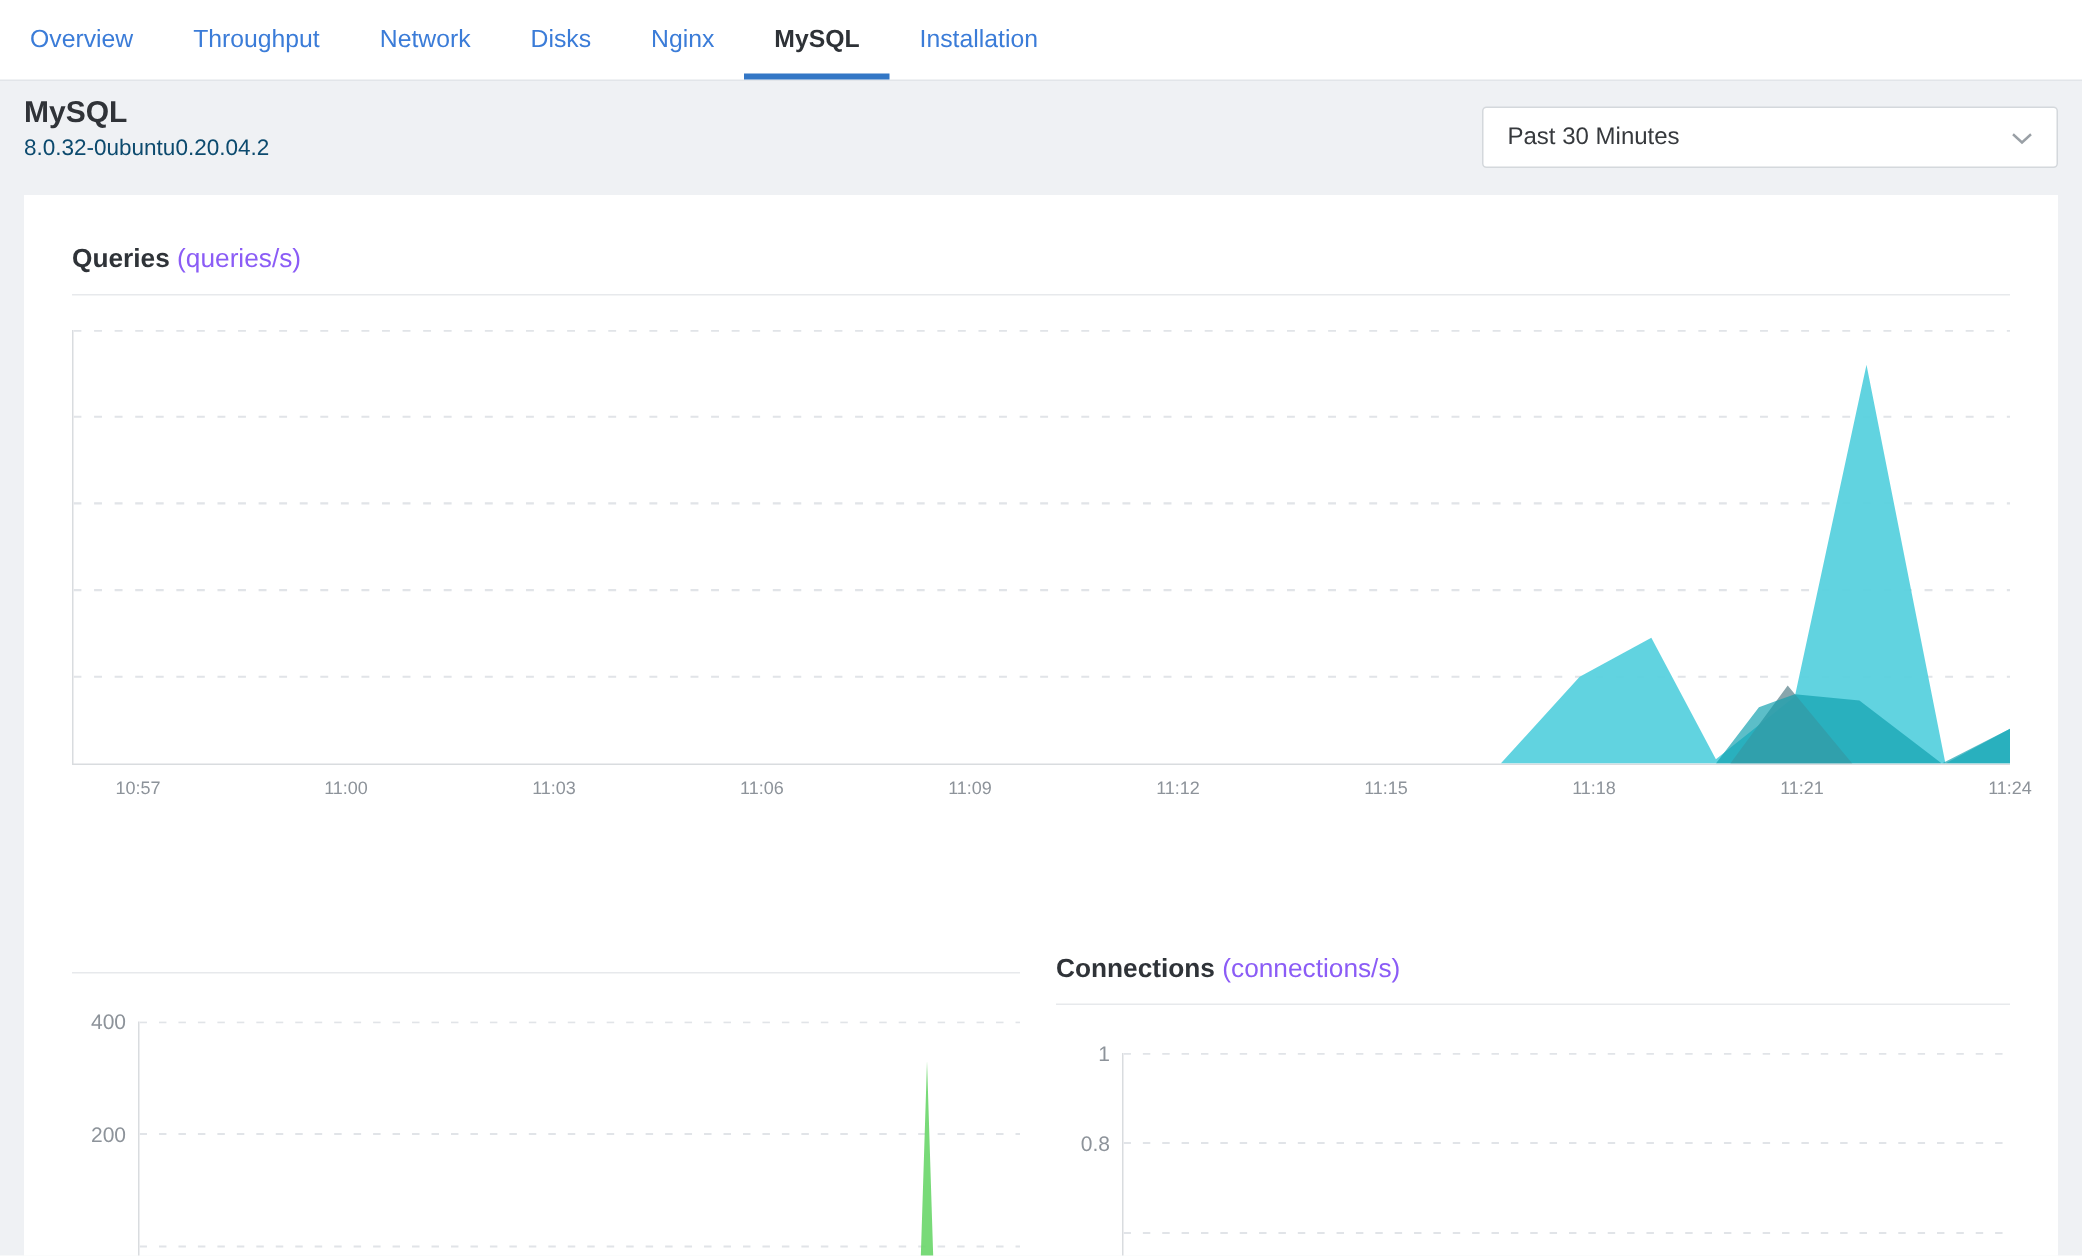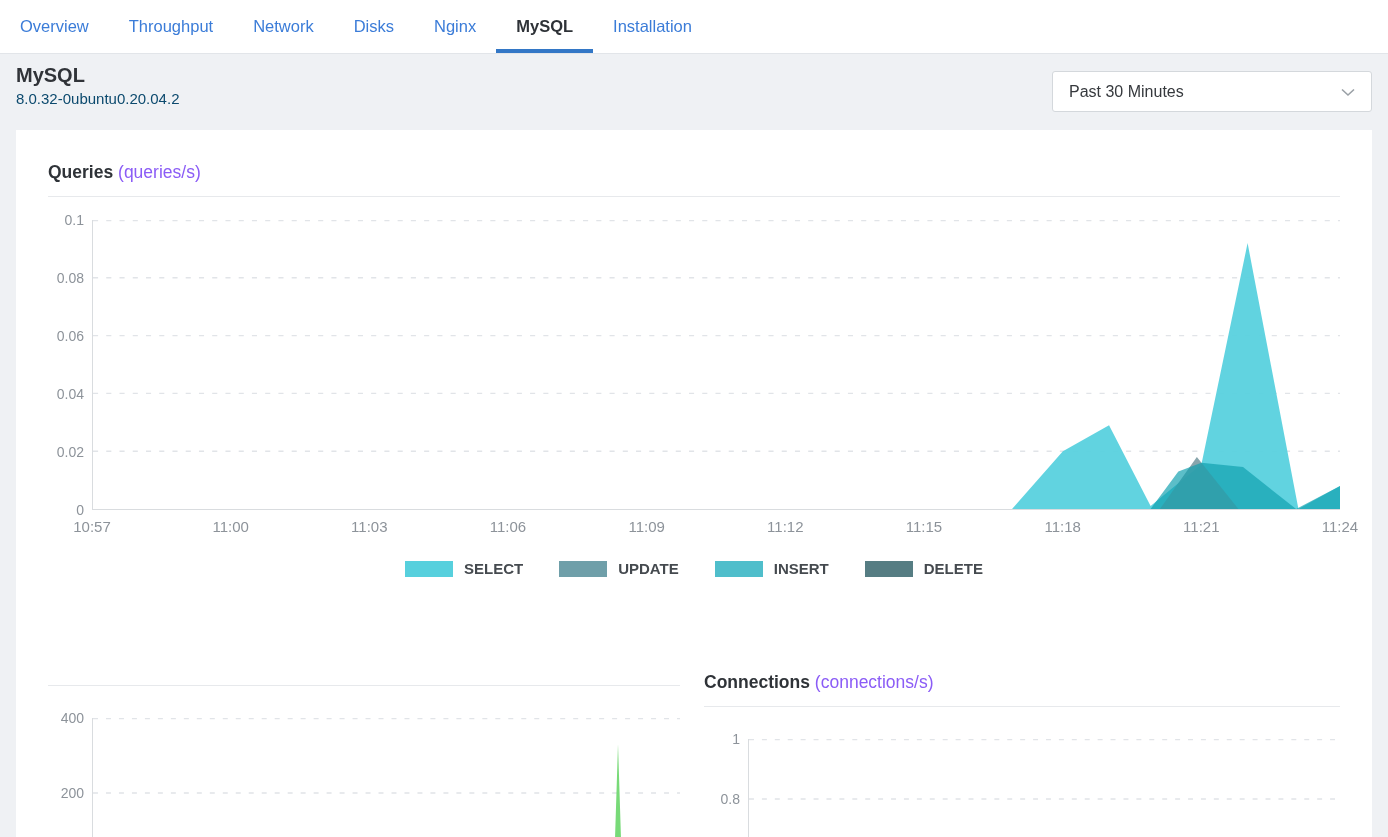--- a/index.html
+++ b/index.html
@@ -36,21 +36,21 @@
     height:76px;
     padding:10px 16px 0 16px;
     position:relative;
     background:#eff1f4;
   }
   .page-title { font-size:20px; font-weight:bold; color:#303338; }
   .page-subtitle { font-size:15px; color:#0c4a6e; margin-top:3px; }
   .range-select {
     position:absolute;
     right:16px; top:17px;
-    width:320px; height:41px;
+    width:384px; height:41px;
     background:#ffffff;
     border:1px solid #d4d8dc;
     border-radius:3px;
     display:flex; align-items:center;
     padding:0 14px 0 16px;
     cursor:pointer;
   }
   .range-select .value { font-size:16px; color:#36393d; flex:1; }
   
   .card {
@@ -73,21 +73,21 @@
   }
   .plot {
     flex:1; position:relative;
     border-left:1px solid #d9dcdf;
   }
   .plot.baseline { border-bottom:1px solid #d9dcdf; }
   .plot svg { display:block; width:100%; height:100%; }
   .xlabels { position:relative; height:22px; margin-left:44px; margin-top:8px; }
   .xlabels span {
     position:absolute; transform:translateX(-50%);
-    font-size:15px; color:#8d939a; white-space:nowrap;
+    font-size:12px; color:#8d939a; white-space:nowrap;
   }
   
   .legend {
     display:flex; justify-content:center; align-items:center;
     gap:36px; margin-top:20px;
   }
   .legend-item { display:flex; align-items:center; cursor:pointer; }
   .legend-swatch { width:48px; height:16px; margin-right:11px; }
   .legend-label { font-size:15px; font-weight:bold; color:#454a4f; }
   
@@ -125,28 +125,20 @@
 
 <div class="card">
 
   <div class="section-title">
     <span class="t">Queries</span>
     <span class="u">(queries/s)</span>
   </div>
   <div class="divider" style="margin-right:0;"></div>
 
   <div class="chart-wrap">
-    <div class="ycol" id="q-ycol" style="height:290px;">
-        <span style="top: -8px;">0.1</span>
-        <span style="top: 50px;">0.08</span>
-        <span style="top: 108px;">0.06</span>
-        <span style="top: 166px;">0.04</span>
-        <span style="top: 224px;">0.02</span>
-        <span style="top: 282px;">0</span>
-      </div>
     <div class="plot baseline" id="q-plot" style="height:290px;">
         <svg viewBox="0 0 1224 290" preserveAspectRatio="none">
           <line x1="0" y1="0.5" x2="1224" y2="0.5" stroke="#e1e4e8" stroke-width="1.4" stroke-dasharray="5 8"></line>
           <line x1="0" y1="58" x2="1224" y2="58" stroke="#e1e4e8" stroke-width="1.4" stroke-dasharray="5 8"></line>
           <line x1="0" y1="116" x2="1224" y2="116" stroke="#e1e4e8" stroke-width="1.4" stroke-dasharray="5 8"></line>
           <line x1="0" y1="174" x2="1224" y2="174" stroke="#e1e4e8" stroke-width="1.4" stroke-dasharray="5 8"></line>
           <line x1="0" y1="232" x2="1224" y2="232" stroke="#e1e4e8" stroke-width="1.4" stroke-dasharray="5 8"></line>
           <polygon points="0.0,290.0 902.1,290.0 952.0,232.0 997.3,205.9 1038.1,287.1 1088.0,245.1 1133.3,23.2 1183.2,290.0 1224.0,266.8 1224,290 0,290" fill="#58d1de" fill-opacity="0.95"></polygon>
           <polygon points="0.0,290.0 1047.2,290.0 1083.5,237.8 1124.3,290.0 1224.0,290.0 1224,290 0,290" fill="#7b9ba3" fill-opacity="0.9"></polygon>
           <polygon points="0.0,290.0 1038.1,290.0 1065.3,252.3 1088.0,243.6 1128.8,247.9 1180.9,290.0 1224.0,266.8 1224,290 0,290" fill="#0f9fae" fill-opacity="0.68"></polygon>
@@ -160,38 +152,20 @@
       <span style="left: 22.2222%;">11:03</span>
       <span style="left: 33.3333%;">11:06</span>
       <span style="left: 44.4444%;">11:09</span>
       <span style="left: 55.5556%;">11:12</span>
       <span style="left: 66.6667%;">11:15</span>
       <span style="left: 77.7778%;">11:18</span>
       <span style="left: 88.8889%;">11:21</span>
       <span style="left: 100%;">11:24</span>
     </div>
 
-  <div class="legend" id="q-legend">
-      <div class="legend-item">
-        <span class="legend-swatch" style="background: rgb(87, 208, 221);"></span>
-        <span class="legend-label">SELECT</span>
-      </div>
-      <div class="legend-item">
-        <span class="legend-swatch" style="background: rgb(111, 159, 169);"></span>
-        <span class="legend-label">UPDATE</span>
-      </div>
-      <div class="legend-item">
-        <span class="legend-swatch" style="background: rgb(79, 190, 203);"></span>
-        <span class="legend-label">INSERT</span>
-      </div>
-      <div class="legend-item">
-        <span class="legend-swatch" style="background: rgb(86, 125, 131);"></span>
-        <span class="legend-label">DELETE</span>
-      </div>
-    </div>
 
   <div class="bottom-row">
     <div class="bcol-left">
       <div class="divider"></div>
       <div class="bchart">
         <div class="ycol bplot-h" id="t-ycol">
             <span style="top: -8px;">400</span>
             <span style="top: 67px;">200</span>
           </div>
         <div class="plot bplot-h" id="t-plot">

